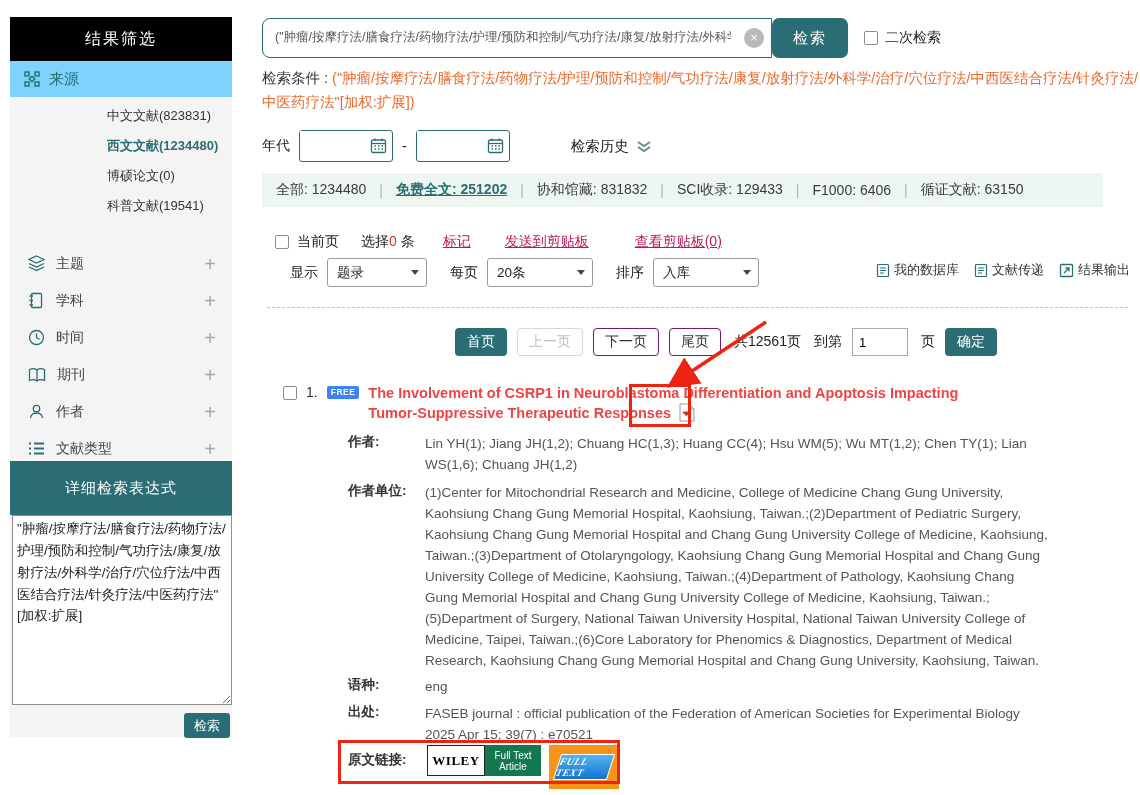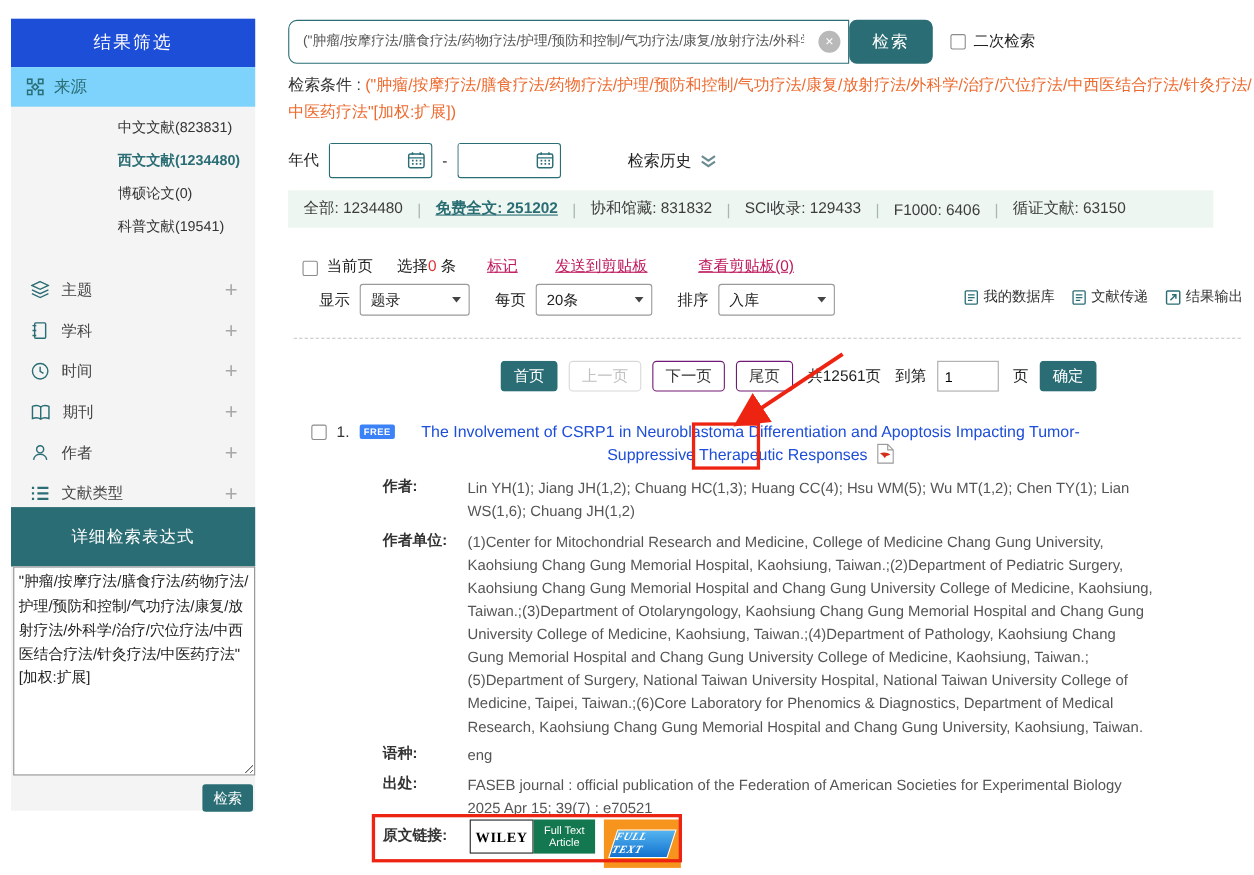--- a/index.html
+++ b/index.html
@@ -2,21 +2,21 @@
 <html><head>
 <meta charset="utf-8">
 <style>
   html,body{margin:0;padding:0;background:#fff;}
   .screen{position:relative;width:1140px;height:795px;background:#fff;overflow:hidden;
           font-family:"Liberation Sans","DejaVu Sans",sans-serif;color:#333;}
   svg{display:block;}
 
   
   .sidebar{position:absolute;left:10px;top:17px;width:222px;height:720px;background:#f4f4f4;}
-  .sb-header{height:44px;background:#1d4ed8;color:#fff;font-size:16px;letter-spacing:2px;
+  .sb-header{height:44px;background:#000000;color:#fff;font-size:16px;letter-spacing:2px;
              display:flex;align-items:center;justify-content:center;}
   .sb-source-row{height:36px;background:#7dd3fc;display:flex;align-items:center;gap:9px;
                  padding-left:14px;color:#2a6d74;font-size:15px;cursor:pointer;}
   .sb-sources{list-style:none;margin:4px 0 0;padding:0;}
   .sb-sources li{height:30px;line-height:30px;padding-left:97px;font-size:13px;color:#333;cursor:pointer;}
   .sb-sources li.active{color:#2a6d74;font-weight:bold;}
   .sb-filters{list-style:none;margin:24px 0 0;padding:0;}
   .sb-filters li{display:flex;align-items:center;height:37px;padding:0 16px 0 18px;gap:11px;
                  font-size:14px;color:#444;cursor:pointer;}
   .sb-filters .plus{margin-left:auto;color:#a8a8a8;font-size:20px;font-weight:300;line-height:1;}
@@ -53,21 +53,21 @@
   .date-input{position:relative;width:92px;height:30px;border:1px solid #2a6d74;border-radius:3px;background:#fff;}
   .date-input input{width:60px;height:28px;border:none;outline:none;padding:0 0 0 8px;font-family:inherit;font-size:13px;}
   .date-input .cal{position:absolute;right:5px;top:6px;cursor:pointer;}
   .history{margin-left:52px;display:flex;align-items:center;gap:7px;font-size:14.5px;color:#222;cursor:pointer;}
   .stats-bar{position:absolute;left:262px;top:173px;width:827px;height:34px;background:#edf6f0;
              display:flex;align-items:center;padding-left:14px;font-size:14px;color:#3c3c3c;gap:13px;}
   .stat-link{color:#2a6d74;font-weight:bold;text-decoration:underline;cursor:pointer;}
   .stat-sep{color:#a9b6b4;}
 
   
-  .toolbar1{position:absolute;left:275px;top:233px;display:flex;align-items:flex-end;font-size:14px;color:#222;}
+  .toolbar1{position:absolute;left:275px;top:233px;display:flex;align-items:center;font-size:14px;color:#222;}
   .toolbar1 .cb-lab{margin-left:8px;}
   .sel-group{margin-left:22px;}
   .num-red{color:#e03131;}
   .tlink{color:#be185d;text-decoration:underline;cursor:pointer;}
   .ml28{margin-left:28px;} .ml34{margin-left:34px;} .ml46{margin-left:46px;}
   .toolbar2{position:absolute;left:290px;top:258px;display:flex;align-items:center;gap:9px;
             font-size:14px;color:#222;}
   .select{display:flex;align-items:center;justify-content:space-between;height:27px;border:1px solid #9a9a9a;
           border-radius:3px;background:#fff;padding:0 7px 0 9px;font-size:13.5px;color:#222;cursor:pointer;}
   .w82{width:82px;} .w88{width:88px;}
@@ -88,21 +88,21 @@
   .pg-outline{border:1px solid #701a75;color:#333;}
   .pg-disabled{border:1px solid #d8d8d8;color:#c0c0c0;cursor:default;}
   .pg-info{color:#222;margin-left:3px;}
   .goto-input{width:42px;height:26px;border:1px solid #aaa;font-size:13px;padding:0 6px;font-family:inherit;}
 
   
   .result-head{position:absolute;left:283px;top:383px;display:flex;gap:9px;align-items:flex-start;}
   .res-index{font-size:14px;color:#333;margin-top:1px;}
   .free-badge{margin-top:3px;background:#3b82f6;color:#fff;font-size:8.5px;font-weight:bold;
               letter-spacing:.5px;border-radius:2px;padding:2px 4px;line-height:1;}
-  .res-title{width:628px;font-size:14.5px;font-weight:normal;color:#1d4ed8;line-height:20px;cursor:pointer;text-align:center;}
+  .res-title{width:628px;font-size:14.5px;font-weight:bold;color:#ef4444;line-height:20px;cursor:pointer;}
   .pdf-inline{display:inline-block;vertical-align:-4px;margin-left:8px;cursor:pointer;}
   .f-label{position:absolute;left:348px;font-size:13.5px;font-weight:bold;color:#333;}
   .f-value{position:absolute;left:425px;width:624px;font-size:13.5px;color:#555;line-height:21px;}
   .ft-row{position:absolute;left:427px;top:745px;display:flex;gap:8px;height:44px;}
   .wiley-combo{display:flex;height:31px;cursor:pointer;}
   .wiley-box{width:56px;background:#fff;border:1px solid #222;display:flex;align-items:center;
              justify-content:center;font-family:"Liberation Serif","DejaVu Serif",serif;font-size:13px;
              letter-spacing:.5px;color:#000;font-weight:600;}
   .wiley-green{width:56px;background:#13784f;color:#fff;font-size:10px;line-height:11px;display:flex;
              align-items:center;justify-content:center;text-align:center;}

